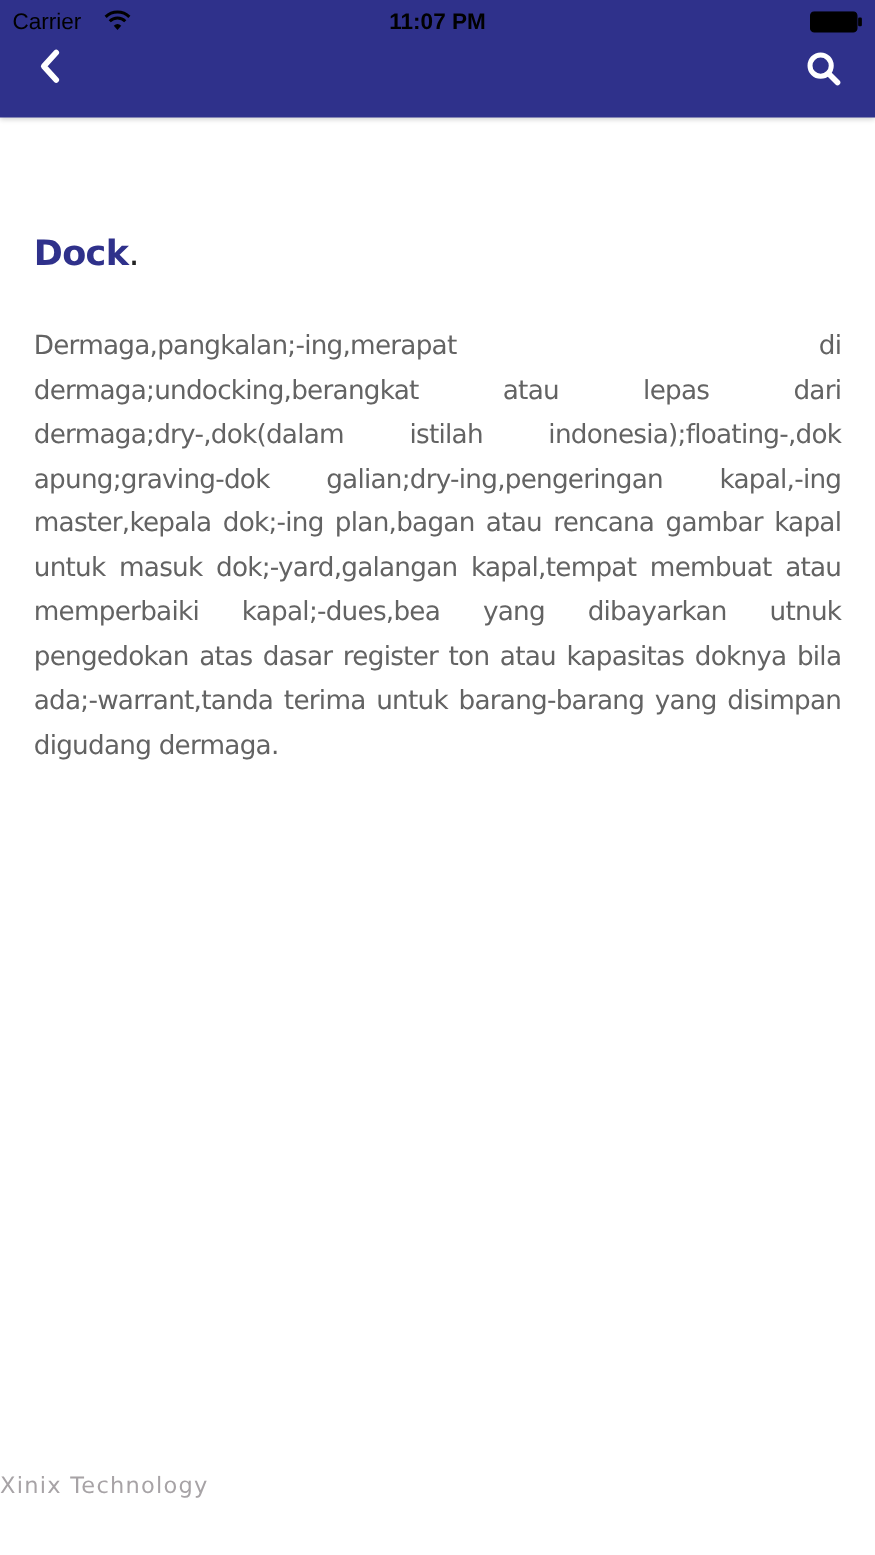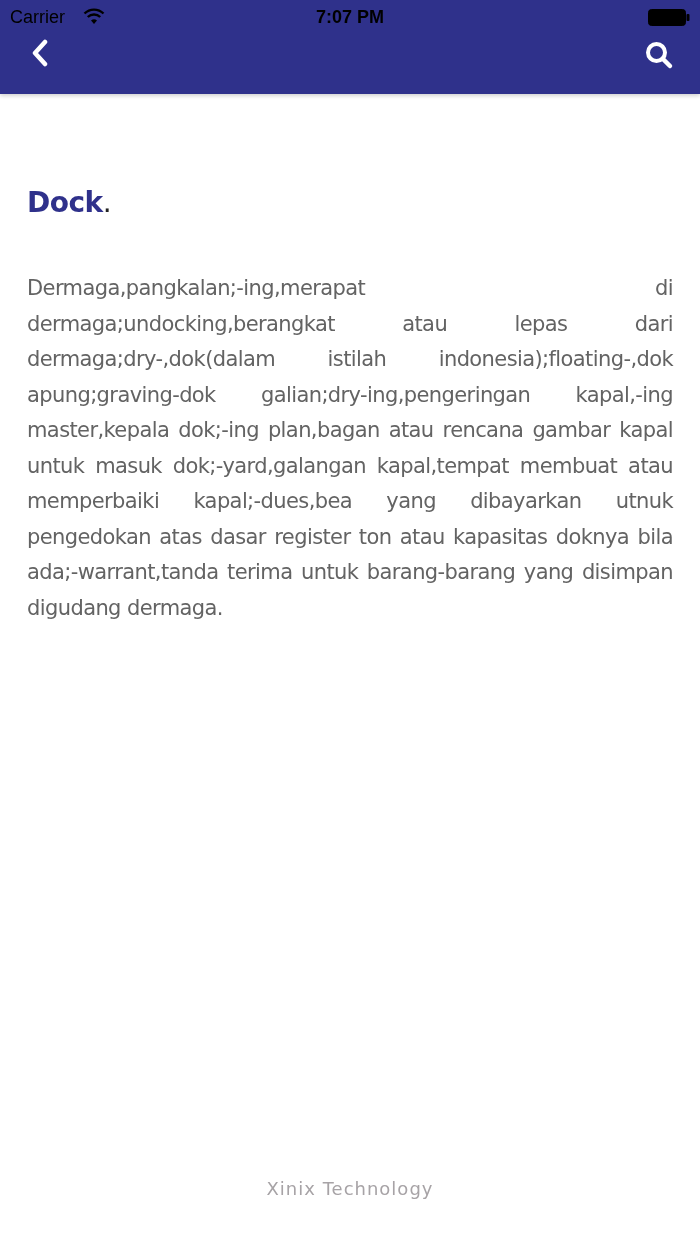--- a/index.html
+++ b/index.html
@@ -43,48 +43,48 @@
   }
   .title {
     font-size: 28px; font-weight: bold; color: #2f318b;
     font-family: "DejaVu Sans", sans-serif;
     letter-spacing: -0.5px;
     line-height: 40px;
     margin-top: 25px;
   }
   .title .dot { color: #222; font-weight: normal; }
   .definition {
-    margin-top: 48px;
+    margin-top: 36px;
     font-size: 21px; line-height: 35.5px; color: #636363;
     text-align: justify;
     font-family: "DejaVu Sans", sans-serif;
     letter-spacing: -0.6px;
     word-break: break-word;
   }
 
   .footer {
-    position: absolute; left: 0; right: 0; top: 1178px; text-align: center;
+    position: absolute; left: 0; right: 0; top: 1178px; text-align: left;
     font-size: 18px; color: #a7a3a6; letter-spacing: 1px;
     font-family: "DejaVu Sans", sans-serif;
   }
 </style>
 </head>
 <body>
 
 <div class="header">
   <div class="status-bar">
     <span class="carrier">Carrier</span>
     <span class="wifi-icon">
       <svg width="22" height="18" viewBox="0 0 22 18">
         <path d="M11 16 L8 12.5 A4.5 4.5 0 0 1 14 12.5 Z" fill="#000"></path>
         <path d="M4.8 9 A8.8 8.8 0 0 1 17.2 9" stroke="#000" stroke-width="2.4" fill="none"></path>
         <path d="M1.5 5.5 A13.5 13.5 0 0 1 20.5 5.5" stroke="#000" stroke-width="2.4" fill="none"></path>
       </svg>
     </span>
-    <span class="clock">7:07 PM</span>
+    <span class="clock">11:07 PM</span>
     <span class="battery-icon">
       <svg width="42" height="18" viewBox="0 0 42 18">
         <rect x="0.5" y="0.5" width="37" height="16" rx="3" fill="#000" stroke="#000"></rect>
         <rect x="38.5" y="5" width="3" height="7" rx="1" fill="#000"></rect>
       </svg>
     </span>
   </div>
 
   <div class="back-button">
     <span>

